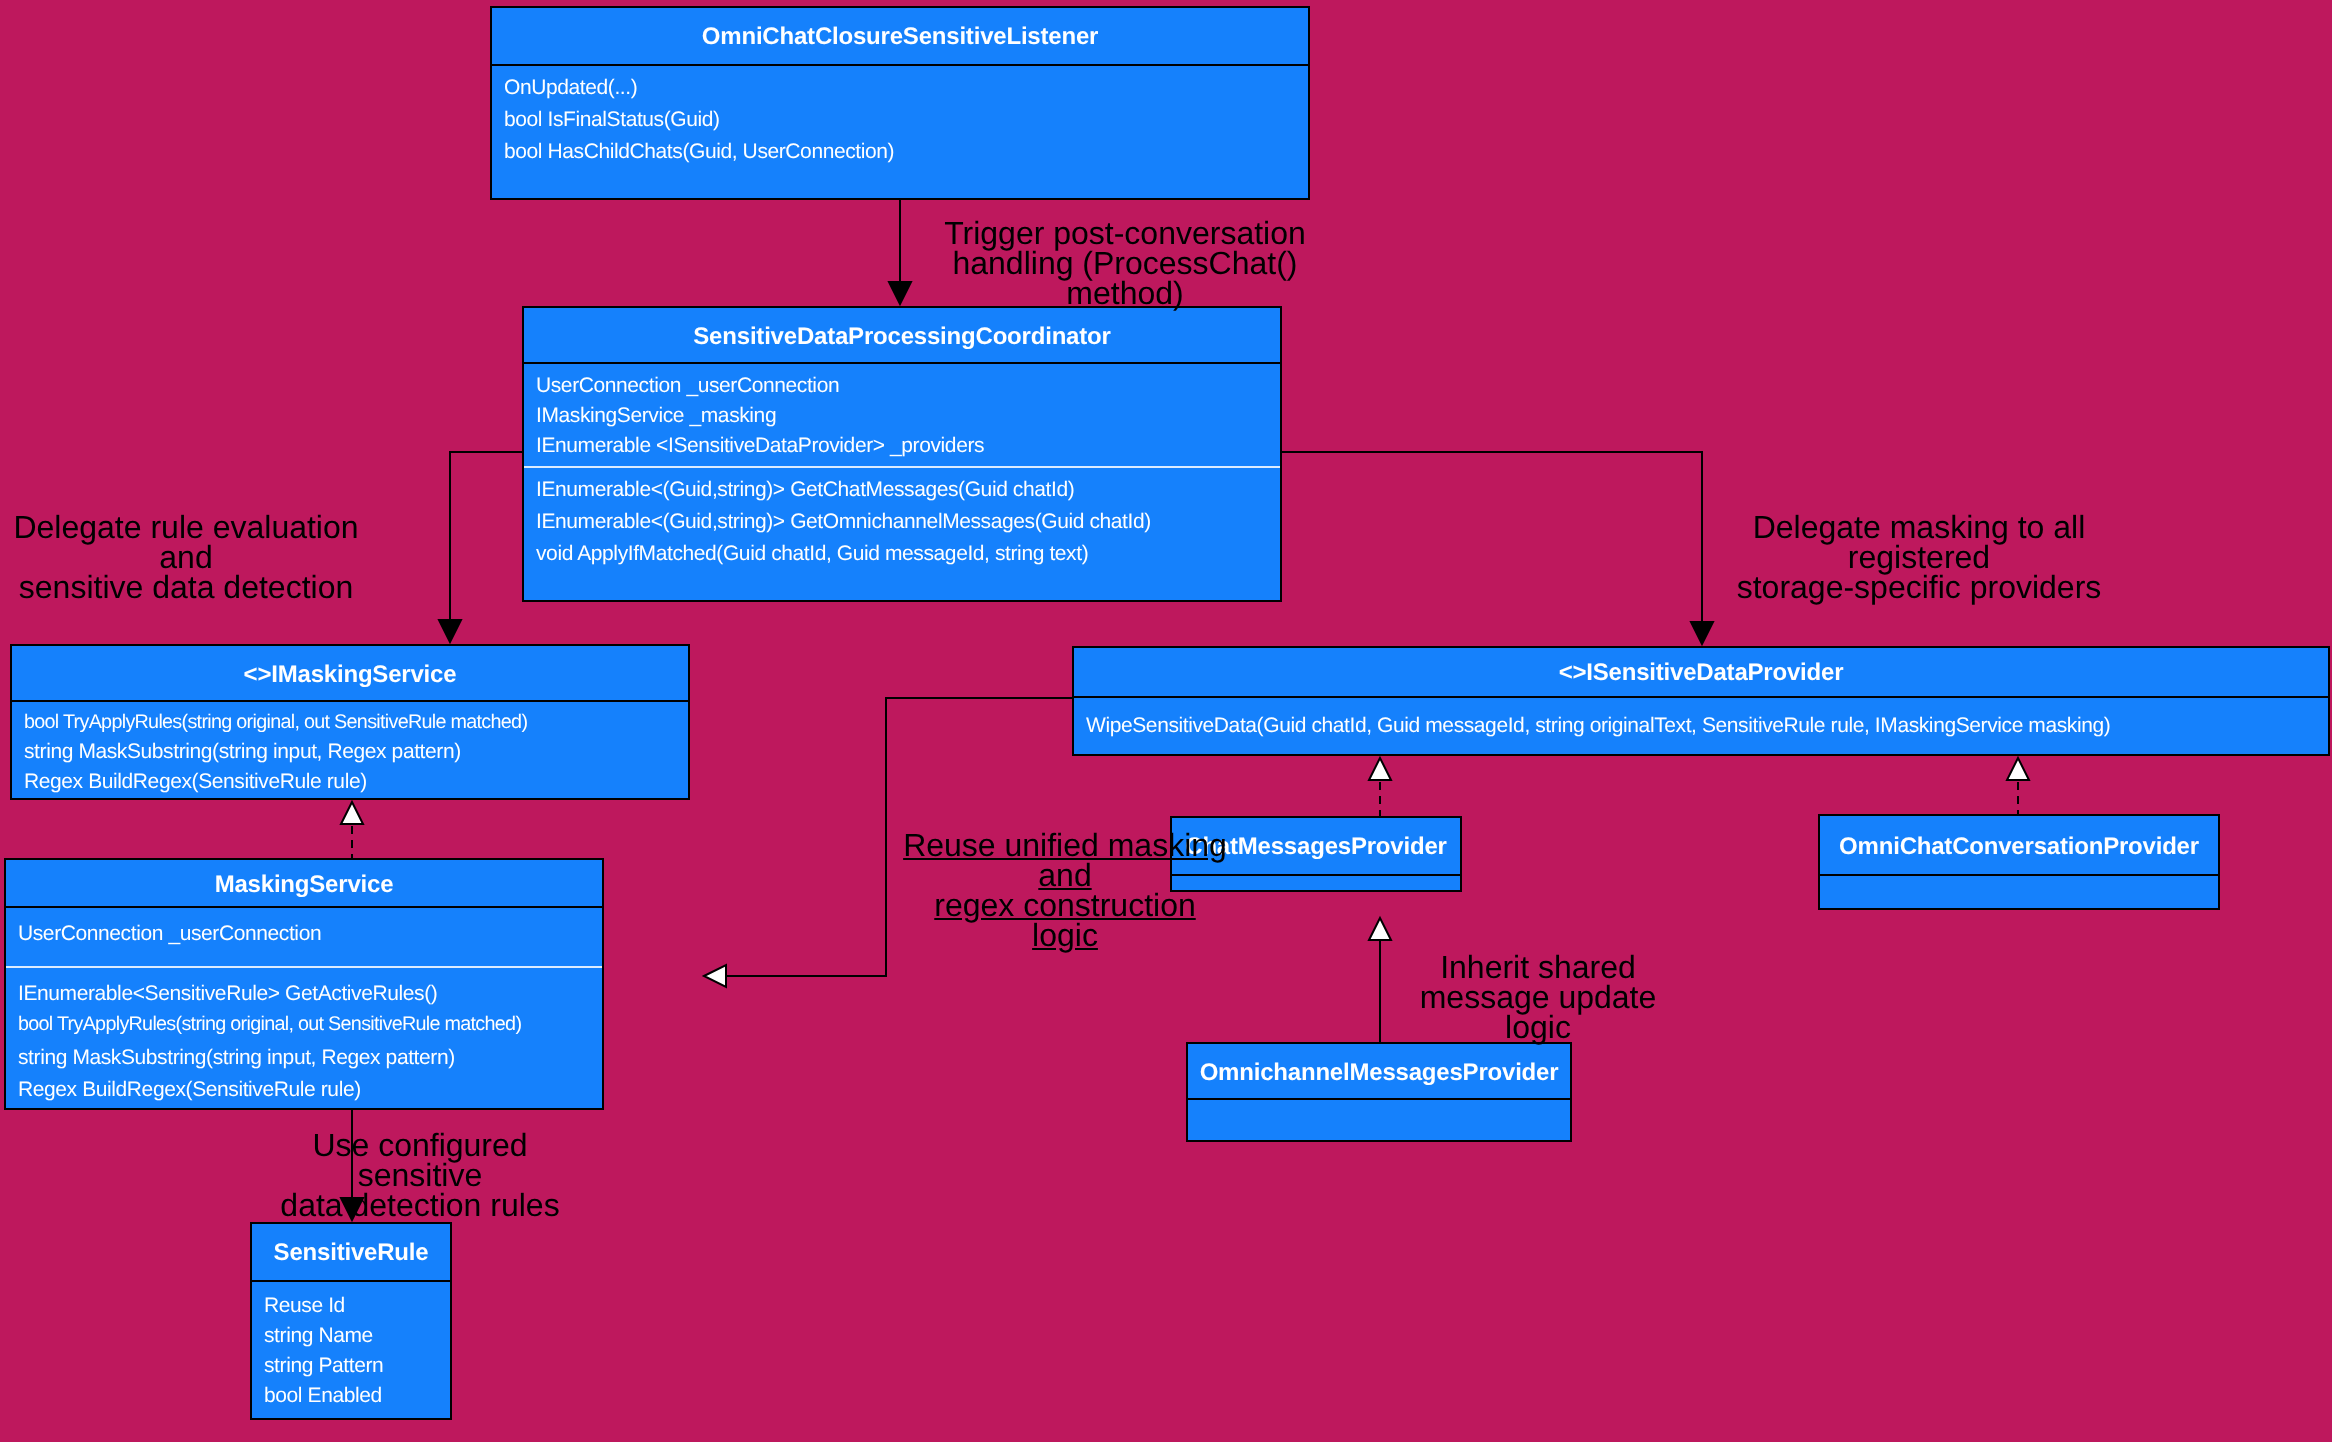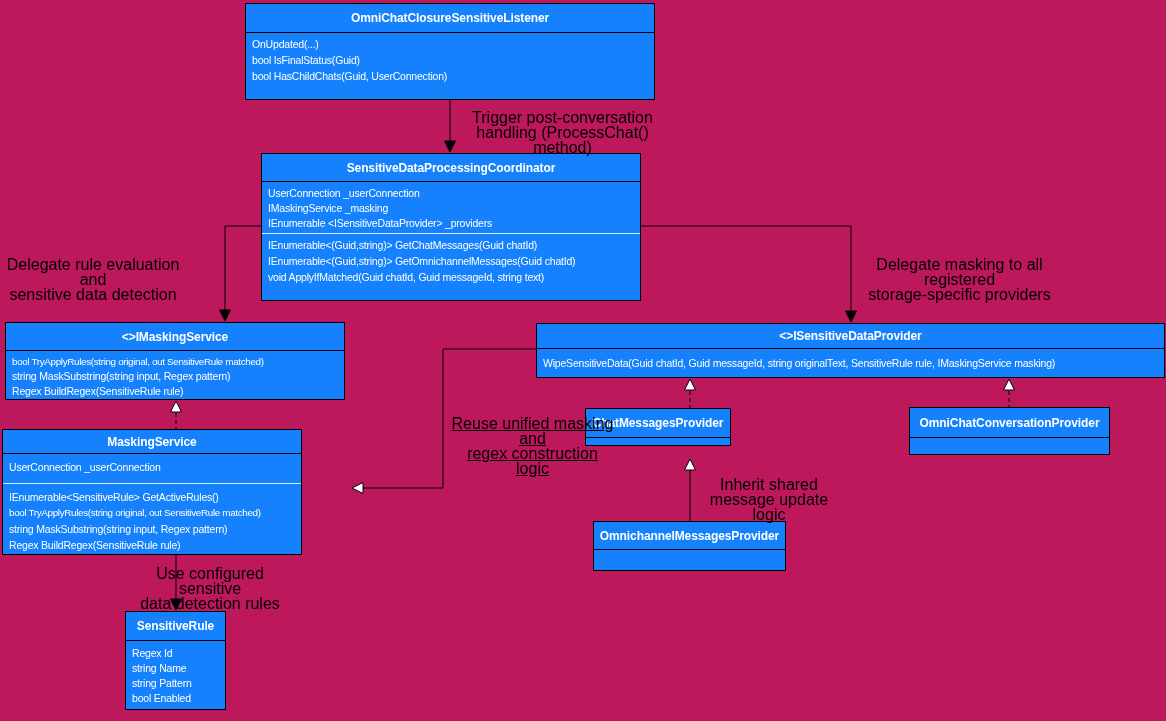--- a/index.html
+++ b/index.html
@@ -156,21 +156,21 @@
       <span>OmniChatConversationProvider</span>
     </div>
     <div class="uml-section empty"></div>
   </div>
 
   <div class="uml-box" style="left:125px; top:611px; width:101px; height:99px;">
     <div class="uml-title" style="height:29px;">
       <span>SensitiveRule</span>
     </div>
     <div class="uml-section" style="padding-top:5px;">
-      <div class="uml-row lh15">Regex Id</div>
+      <div class="uml-row lh15">Reuse Id</div>
       <div class="uml-row lh15">string Name</div>
       <div class="uml-row lh15">string Pattern</div>
       <div class="uml-row lh15">bool Enabled</div>
     </div>
   </div>
 
   <div class="edge-label" style="left:455px; top:110px; width:215px;">Trigger post-conversation
 handling (ProcessChat() method)</div>
   <div class="edge-label" style="left:3px; top:257px; width:180px;">Delegate rule evaluation and
 sensitive data detection</div>

